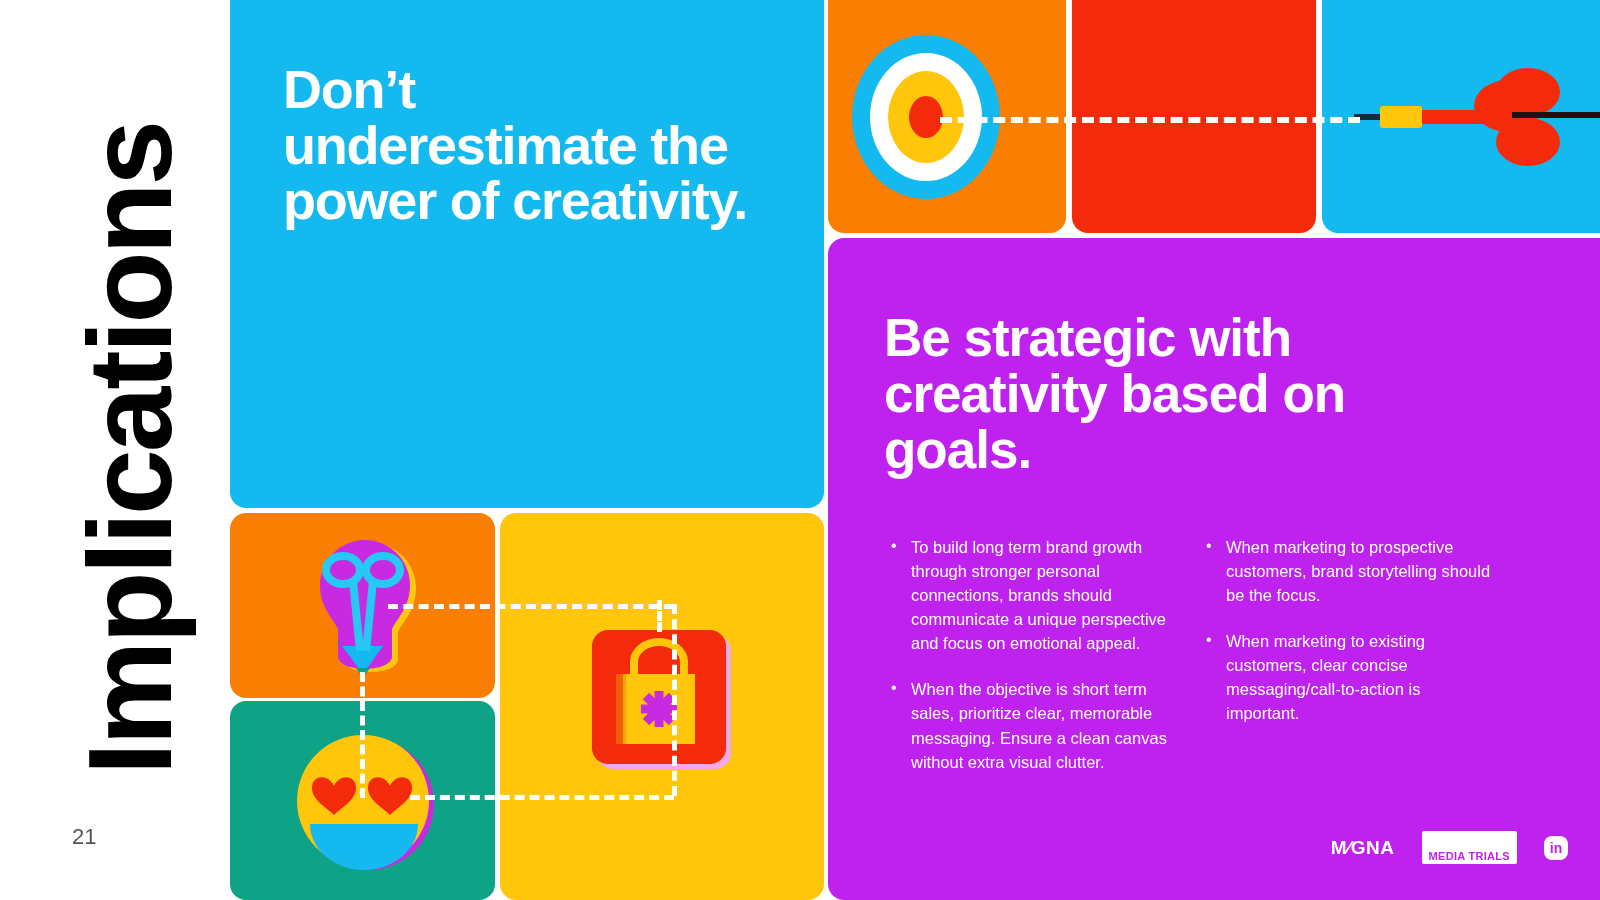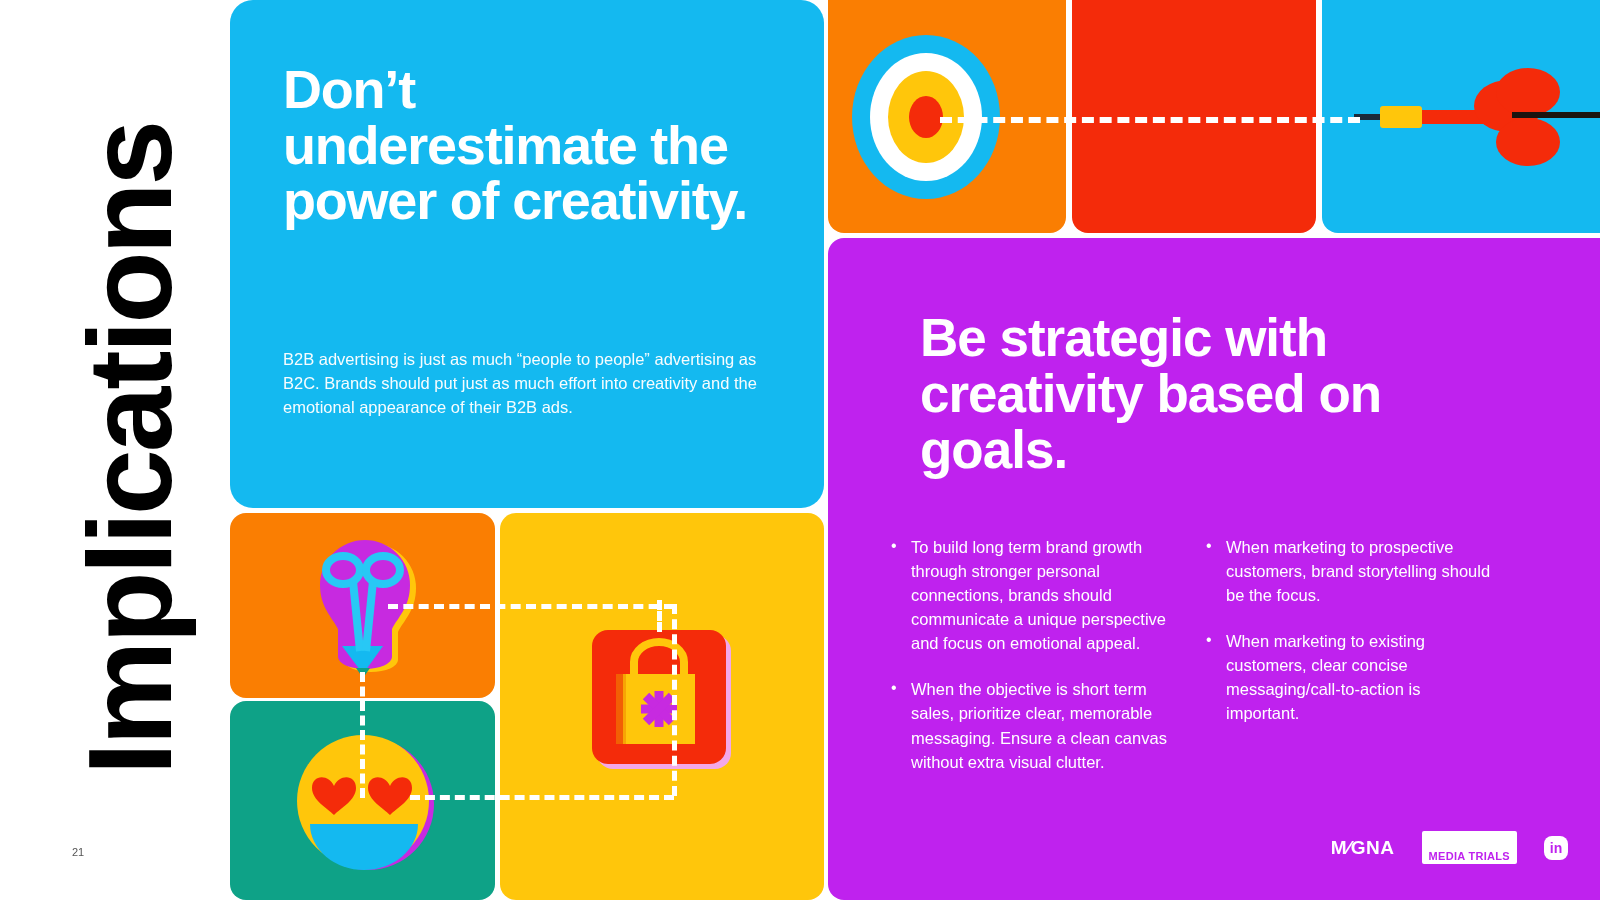--- a/index.html
+++ b/index.html
@@ -25,42 +25,41 @@
     font-size:118px;
     font-weight:700;
     letter-spacing:-3px;
     color:#000000;
     text-align:center;
     line-height:1;
     white-space:nowrap;
   }
   #page-number {
     position:absolute;
-    left:72px; bottom:42px;
-    font-size:11px;
+    left:72px; bottom:50px;
+    font-size:22px;
     color:#555555;
   }
 
   
   .panel {
     position:absolute;
     border-radius:16px;
     overflow:hidden;
   }
 
   
   #panel-creativity {
     left:230px; top:0px;
     width:594px; height:508px;
     background:#14b9f0;
     border-bottom-left-radius:16px;
     border-bottom-right-radius:16px;
     border-top-left-radius:0;
     border-top-right-radius:0;
-    border-radius:23px;
   }
   #panel-creativity .headline {
     position:absolute;
     left:53px; top:62px;
     width:490px;
     color:#ffffff;
     font-size:54px;
     font-weight:700;
     line-height:1.03;
     letter-spacing:-1.2px;
@@ -139,21 +138,20 @@
   }
   #panel-strategy .headline {
     position:absolute;
     left:56px; top:72px;
     width:620px;
     color:#ffffff;
     font-size:53px;
     font-weight:700;
     line-height:1.06;
     letter-spacing:-1px;
-    margin-left:36px;
   }
   .bullet-col {
     position:absolute;
     color:#ffffff;
     font-size:16.5px;
     line-height:1.46;
   }
   #bullets-left  { left:55px;  top:297px; width:300px; }
   #bullets-right { left:370px; top:297px; width:300px; }
   .bullet-item {
@@ -229,21 +227,20 @@
 <body>
 
 <div id="slide">
 
   <div id="side-title">Implications</div>
 
   <div id="page-number">21</div>
 
   <div class="panel" id="panel-creativity">
     <div class="headline">Don’t underestimate the power of creativity.</div>
-    <div class="body">B2B advertising is just as much “people to people” advertising as B2C. Brands should put just as much effort into creativity and the emotional appearance of their B2B ads.</div>
   </div>
 
   <div class="panel" id="panel-bulb">
     <svg width="265" height="185" viewBox="0 0 265 185" style="position:absolute;left:0;top:0;">
 
       <path d="M90 72 a45 45 0 1 1 90 0 c0 22 -12 32 -18 44 l0 28 a27 12 0 0 1 -54 0 l0 -28 c-6 -12 -18 -22 -18 -44 z" fill="#ffc60b" transform="translate(6,3)"></path>
 
       <path d="M90 72 a45 45 0 1 1 90 0 c0 22 -12 32 -18 44 l0 28 a27 12 0 0 1 -54 0 l0 -28 c-6 -12 -18 -22 -18 -44 z" fill="#c72ae0"></path>
 
       <path d="M112 133 l41 0 l-20 28 z" fill="#14b9f0"></path>

